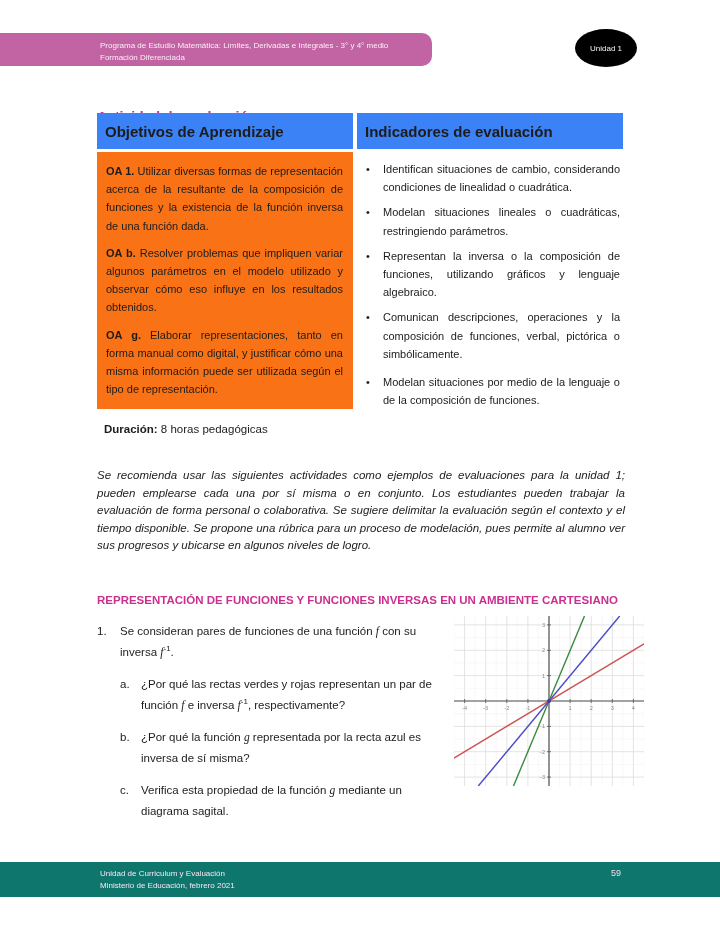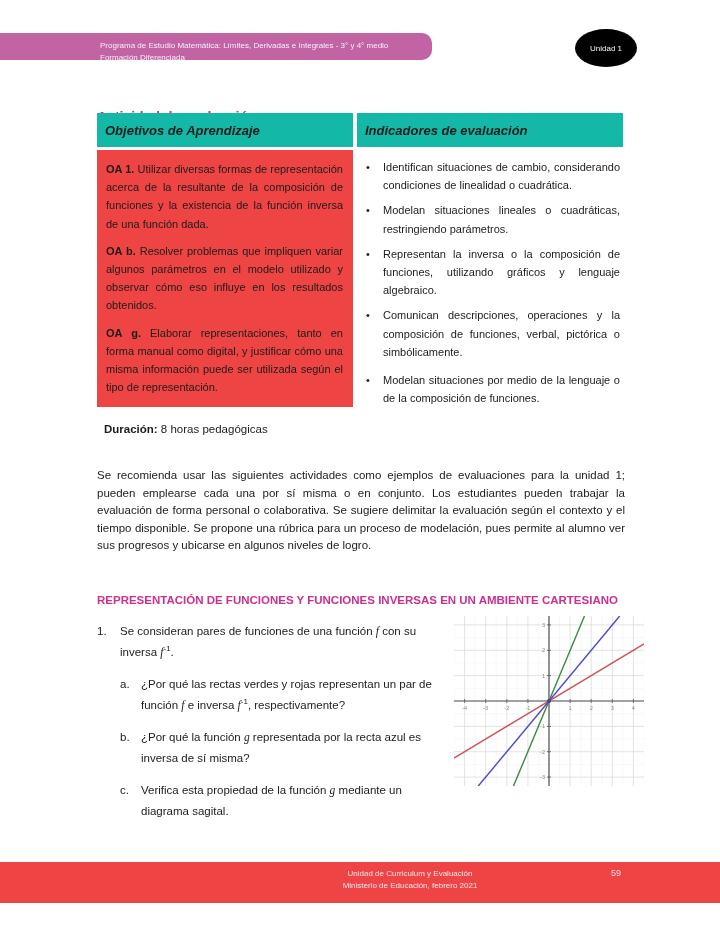--- a/index.html
+++ b/index.html
@@ -1,57 +1,57 @@
 <!DOCTYPE html>
 <html><head>
 <meta charset="utf-8">
 <style>
   html,body{margin:0;padding:0;background:#ffffff;}
   body{width:720px;height:932px;position:relative;font-family:"Liberation Sans",sans-serif;color:#1c1c1c;overflow:hidden;}
   .page{position:absolute;inset:0;background:#fff;}
 
-  .header-bar{position:absolute;left:0;top:33px;width:432px;height:27px;background:#c263a4;
+  .header-bar{position:absolute;left:0;top:33px;width:432px;height:33px;background:#c263a4;
     border-radius:0 10px 10px 0;color:#fbeef7;font-size:8px;line-height:12px;
     padding:7px 14px 0 100px;box-sizing:border-box;}
   .unit-badge{position:absolute;left:575px;top:29px;width:62px;height:38px;background:#000000;
     border-radius:50%;color:#fdf4fb;font-size:8px;display:flex;align-items:center;justify-content:center;}
 
   .activity-heading{position:absolute;left:97px;top:85px;font-size:14px;font-weight:bold;color:#cb2f8f;margin-top:24px;}
 
   .oa-table{position:absolute;left:97px;top:113px;width:526px;display:grid;
     grid-template-columns:256px 266px;column-gap:4px;row-gap:3px;}
-  .th{background:#14b8a6;font-weight:bold;font-size:13px;padding:10px 8px 9px 8px;font-style:italic;}
-  .cell-left{background:#ef4444;padding:1px 10px 8px 9px;font-size:11px;line-height:18.2px;text-align:justify;}
+  .th{background:#3b82f6;font-weight:bold;font-size:15px;padding:10px 8px 9px 8px;}
+  .cell-left{background:#f97316;padding:1px 10px 8px 9px;font-size:11px;line-height:18.2px;text-align:justify;}
   .cell-left p{margin:9px 0 0 0;}
   .cell-right{padding:1px 2px 0 6px;font-size:11px;line-height:18.2px;}
   .bullet-item{display:flex;margin-top:7px;}
   .bullet-dot{width:17px;flex:none;padding-left:3px;}
   .bullet-text{flex:1;text-align:justify;padding-right:1px;}
 
   .duration{position:absolute;left:104px;top:423px;font-size:11.5px;}
 
-  .intro{position:absolute;left:97px;top:467px;width:528px;font-size:11.5px;line-height:17.6px;text-align:justify;}
+  .intro{position:absolute;left:97px;top:467px;width:528px;font-size:11.5px;line-height:17.6px;text-align:justify;font-style:italic;}
 
   .section-heading{position:absolute;left:97px;top:594px;width:532px;font-size:11.5px;font-weight:bold;color:#cb2f8f;}
 
   .exercise{position:absolute;left:97px;top:621px;width:354px;font-size:11.5px;line-height:21px;}
   .ex-row{display:flex;}
   .ex-num{width:23px;flex:none;}
   .ex-body{flex:1;}
   .sub-list{margin-left:23px;}
   .sub-row{display:flex;margin-top:11px;}
   .sub-label{width:21px;flex:none;}
   .sub-body{flex:1;}
   .mi{font-family:"Liberation Serif",serif;font-style:italic;}
   sup{font-size:8px;line-height:0;}
 
   .graph{position:absolute;left:454px;top:616px;width:190px;height:170px;background:#fff;}
 
-  .footer-bar{position:absolute;left:0;top:862px;width:720px;height:41px;background:#ef4444;
-    color:#f7e6f3;font-size:8px;line-height:11.5px;box-sizing:border-box;padding:6px 0 0 100px;text-align:center;}
+  .footer-bar{position:absolute;left:0;top:862px;width:720px;height:35px;background:#0f766e;
+    color:#f7e6f3;font-size:8px;line-height:11.5px;box-sizing:border-box;padding:6px 0 0 100px;}
   .page-number{position:absolute;right:99px;top:868px;color:#f2dcec;font-size:9px;}
 </style>
 </head>
 <body>
 
 <div class="page">
 
   <div class="header-bar">
     <div>Programa de Estudio Matemática: Límites, Derivadas e Integrales - 3° y 4° medio</div>
     <div>Formación Diferenciada</div>

